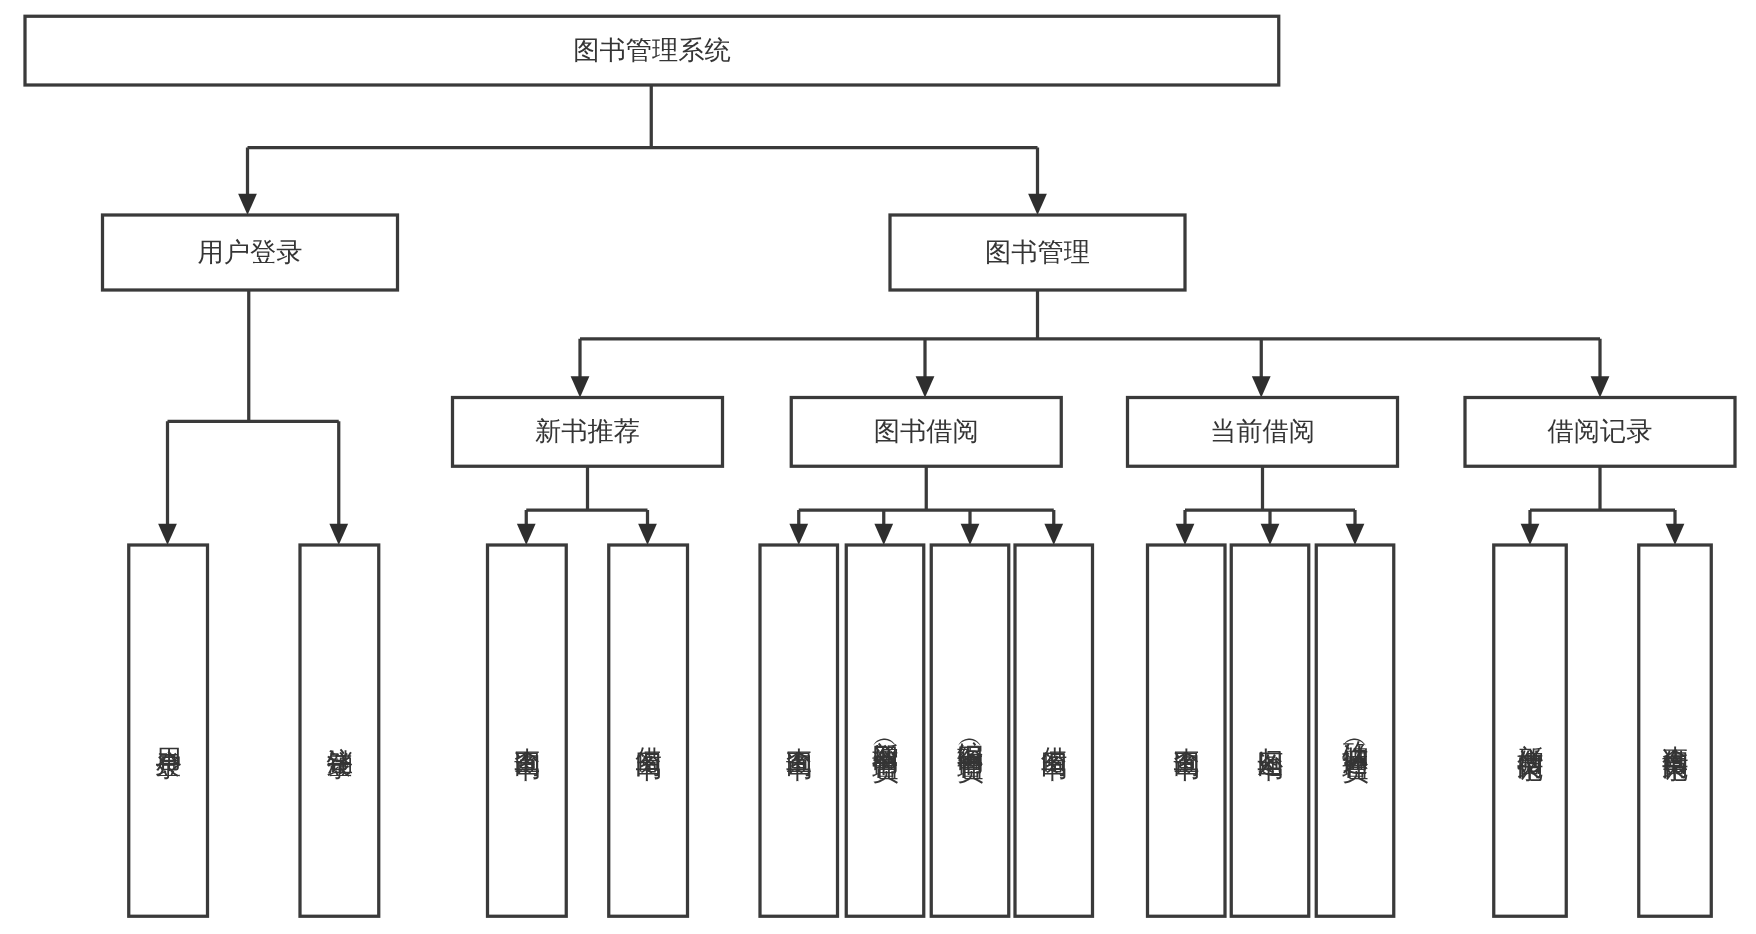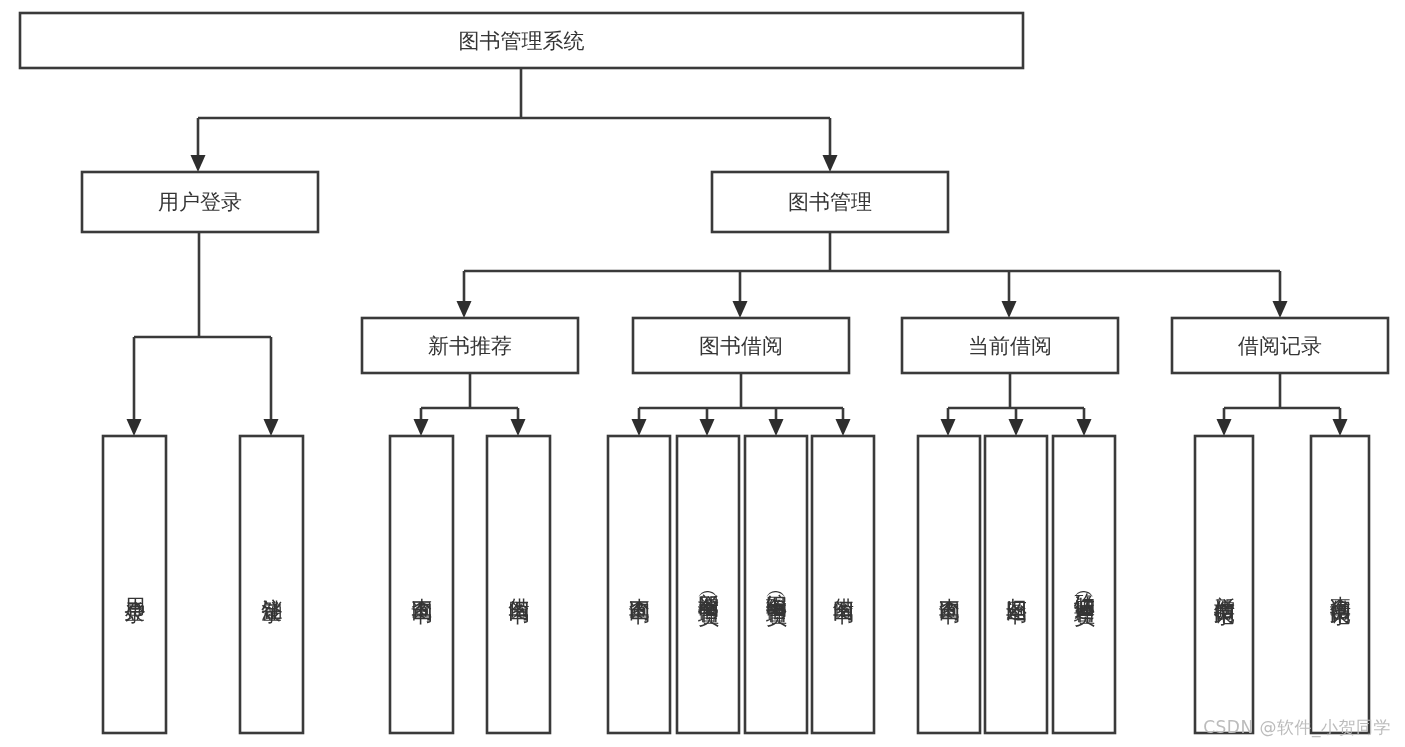--- a/index.html
+++ b/index.html
@@ -178,15 +178,14 @@
       <div class="vlabel" style="left: 677px; top: 436px; width: 62px; height: 297px;">新增图书（管理员）</div>
       <div class="vlabel" style="left: 745px; top: 436px; width: 62px; height: 297px;">编辑图书（管理员）</div>
       <div class="vlabel" style="left: 812px; top: 436px; width: 62px; height: 297px;">借阅图书</div>
       <div class="vlabel" style="left: 918px; top: 436px; width: 62px; height: 297px;">查询图书</div>
       <div class="vlabel" style="left: 985px; top: 436px; width: 62px; height: 297px;">归还图书</div>
       <div class="vlabel" style="left: 1053px; top: 436px; width: 62px; height: 297px;">确认归还（管理员）</div>
       <div class="vlabel" style="left: 1195px; top: 436px; width: 58px; height: 297px;">新增借阅记录</div>
       <div class="vlabel" style="left: 1311px; top: 436px; width: 58px; height: 297px;">查询借阅记录</div>
     </div>
 
-  <div class="watermark">CSDN @软件_小贺同学</div>
 
 </div>
 
 </body></html>

